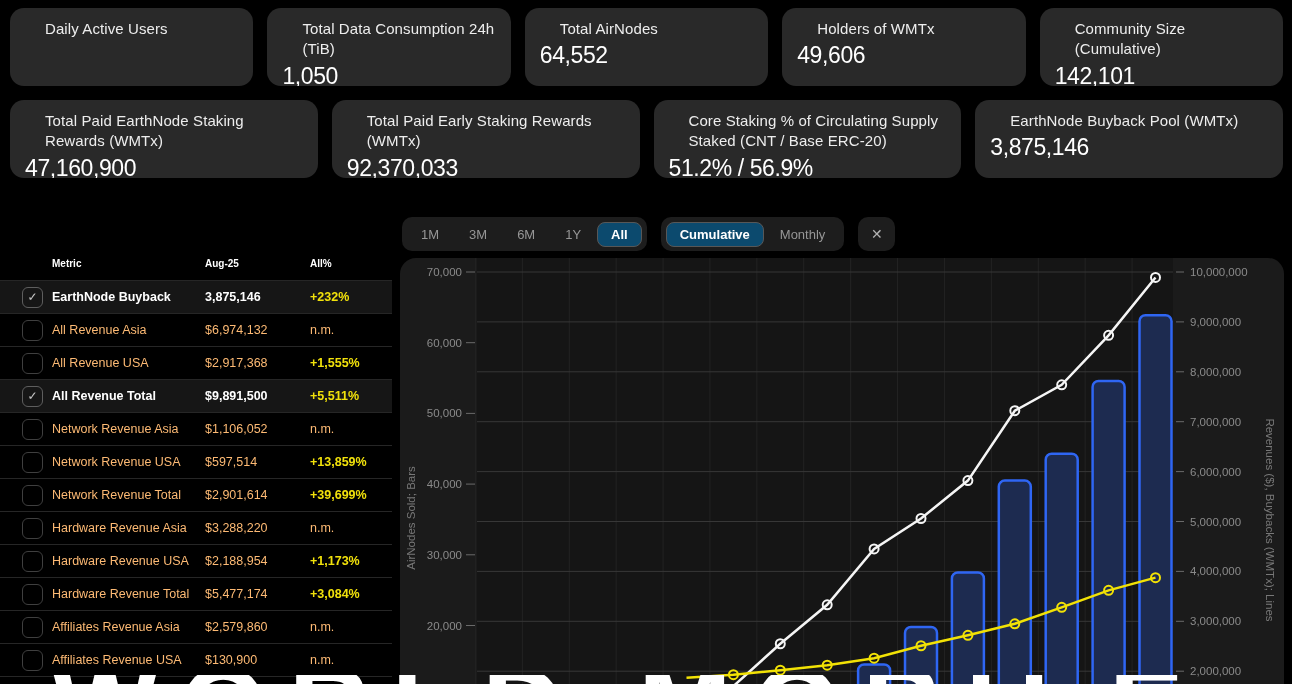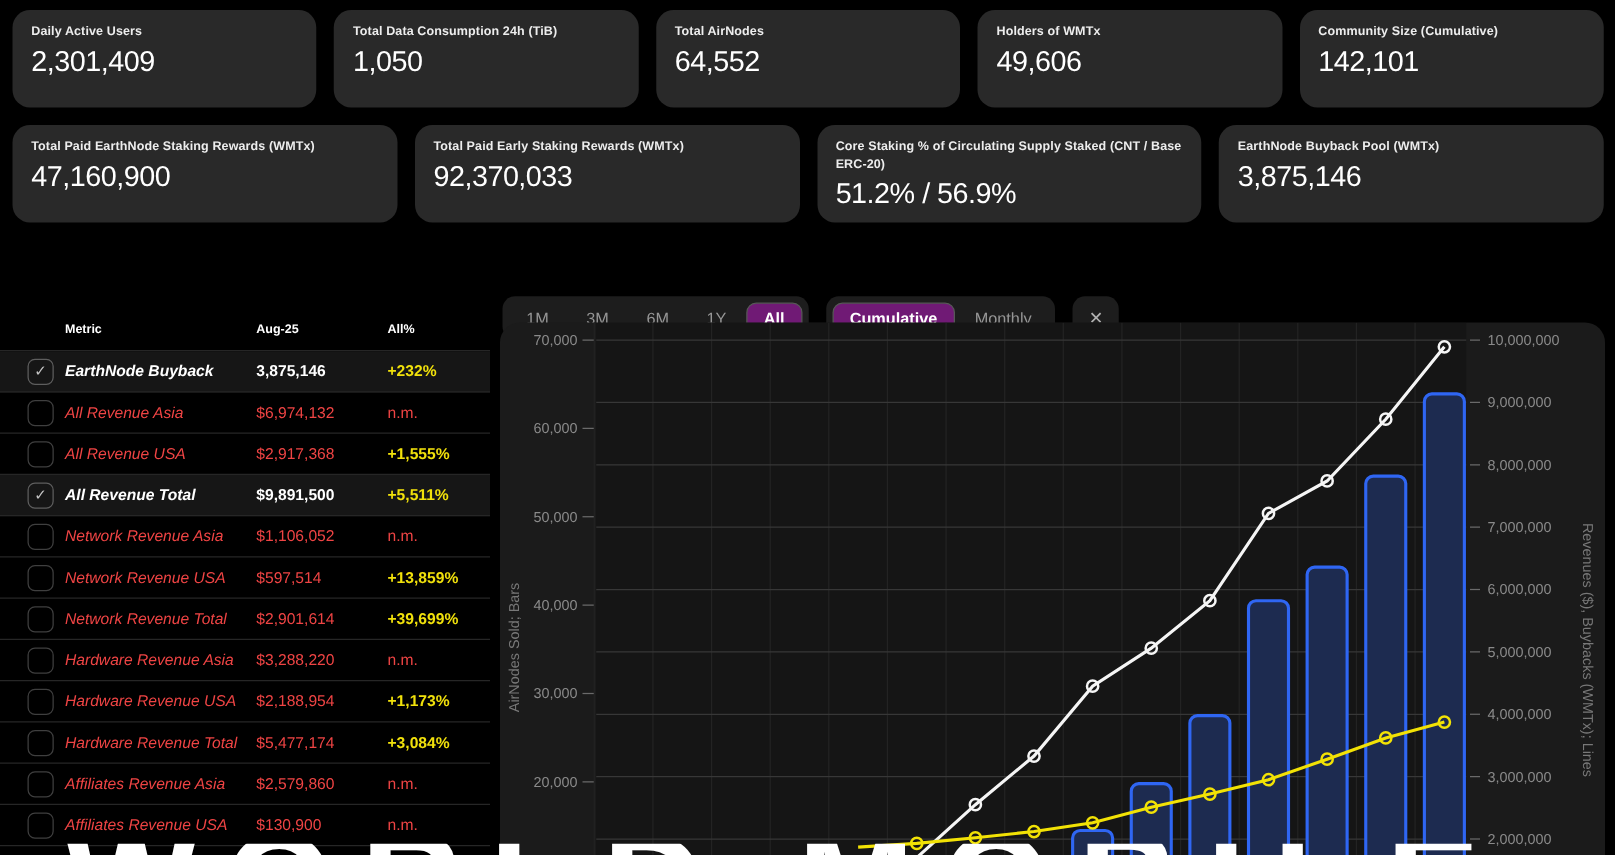--- a/index.html
+++ b/index.html
@@ -5,61 +5,60 @@
   * { margin:0; padding:0; box-sizing:border-box; }
   html,body { background:#000; }
   body { font-family:"Liberation Sans", sans-serif; }
   .page { position:relative; width:1292px; height:684px; background:#000; overflow:hidden; }
 
   
   .stats { position:absolute; left:10px; right:9px; display:flex; gap:14px; }
   .stats.r1 { top:8px; height:78px; }
   .stats.r2 { top:100px; height:78px; }
   .card { flex:1 1 0; background:#292929; border-radius:14px; padding:11px 15px; overflow:hidden; }
-  .card .lbl { font-size:10px; font-weight:700; color:#ededed; line-height:1.35; letter-spacing:.1px; }
+  .card .lbl { font-size:15px; font-weight:400; color:#ededed; line-height:1.35; letter-spacing:.1px;margin-left:20px; }
   .card .val { font-size:23px; font-weight:500; color:#fff; letter-spacing:-.4px; margin-top:3px; }
 
   
   .tableWrap { position:absolute; left:0; top:250px; width:392px; }
   .thead { position:relative; height:31px; border-bottom:1px solid #262626; }
   .thead span { position:absolute; top:8px; font-size:10px; font-weight:700; color:#fff; }
   .col-metric { left:52px; } .col-val { left:205px; } .col-pct { left:310px; }
   .trow { position:relative; height:33px; border-bottom:1px solid #262626; }
   .trow.sel { background:#161616; }
   .trow .cb { position:absolute; left:22px; top:6px; width:21px; height:21px; border:1.5px solid #5e5e5e; border-radius:6px; background:transparent; color:#c4c4c4; font-size:12px; line-height:18px; text-align:center; cursor:pointer; }
   .trow .cb.off { border-color:#3f3f3f; }
-  .trow span { position:absolute; top:9px; font-size:12.5px; color:#ef4444; }
-  .trow .m { left:52px;font-style:italic; } .trow .v { left:205px; } .trow .p { left:310px; }
+  .trow span { position:absolute; top:9px; font-size:12.5px; color:#fdba74; }
+  .trow .m { left:52px; } .trow .v { left:205px; } .trow .p { left:310px; }
   .trow.sel .m, .trow.sel .v { color:#fff; font-weight:700; }
   .trow .p.yellow { color:#f1e10b; font-weight:700; }
 
   
-  .controls { position:absolute; left:402px; top:217px; height:34px; display:flex; gap:14px; align-items:stretch;margin-top:20px; }
+  .controls { position:absolute; left:402px; top:217px; height:34px; display:flex; gap:14px; align-items:stretch; }
   .seg { display:flex; align-items:center; gap:2px; background:#1d1d1d; border-radius:10px; padding:3px 5px; }
   .seg .item { font-size:13px; color:#969696; padding:4px 13px; border-radius:8px; border:1px solid transparent; cursor:pointer; white-space:nowrap; }
-  .seg .item.active { background:#701a75; border-color:#575757; color:#fff; font-weight:700; }
+  .seg .item.active { background:#0c4a6e; border-color:#575757; color:#fff; font-weight:700; }
   .closeBtn { width:37px; background:#1d1d1d; border:none; border-radius:10px; color:#b2b2b2; font-size:14px; cursor:pointer; font-family:"Liberation Sans",sans-serif; }
 
   
   .chartCard { position:absolute; left:400px; top:258px; width:884px; height:426px; background:#1b1b1b; border-radius:16px 16px 0 0; overflow:hidden; }
   .chartCard svg { display:block; }
 
   
   .banner { position:absolute; left:52px; top:675px; width:1240px; height:9px; overflow:hidden; z-index:5; }
   .banner span { display:block; margin-top:-24px; font-size:112px; font-weight:800; color:#fff; letter-spacing:22px; line-height:1; white-space:nowrap; }
 </style>
 </head>
 <body>
 
 <div class="page">
 
   <section class="stats r1" id="stats1">
       <div class="card">
         <div class="lbl">Daily Active Users</div>
-        <div class="val">2,301,409</div>
       </div>
       <div class="card">
         <div class="lbl">Total Data Consumption 24h (TiB)</div>
         <div class="val">1,050</div>
       </div>
       <div class="card">
         <div class="lbl">Total AirNodes</div>
         <div class="val">64,552</div>
       </div>
       <div class="card">

